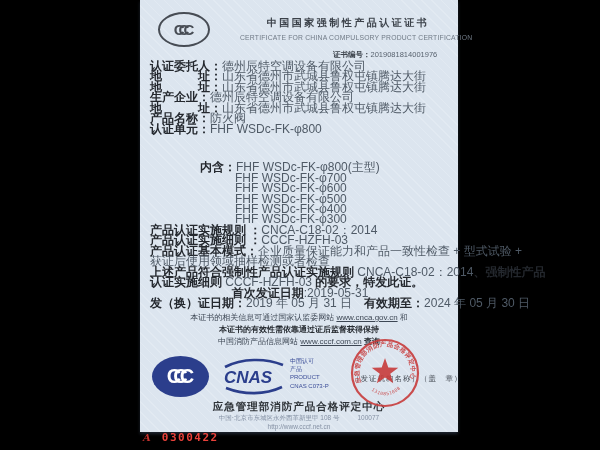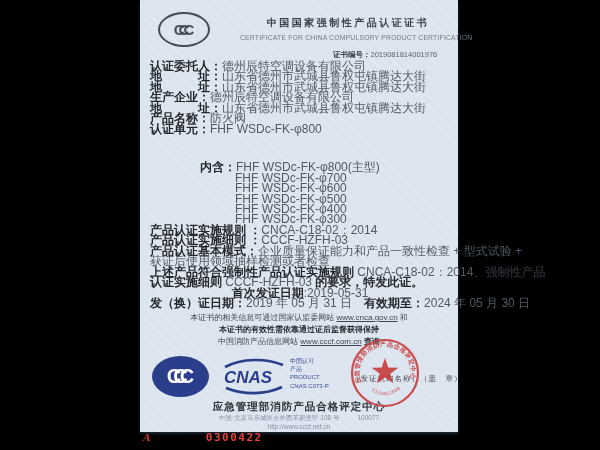--- a/index.html
+++ b/index.html
@@ -57,21 +57,21 @@
                  font-size:6.5px; color:#8591a4; white-space:nowrap; }
   #org-address .gap { display:inline-block; width:18px; }
   #org-url { position:absolute; left:0; top:423px; width:318px; text-align:center;
              font-size:6.5px; color:#8591a4; }
 
   
   #serial { position:absolute; left:143px; top:431px; display:flex; align-items:baseline; }
   #serial-letter { font-family:"DejaVu Serif","Liberation Serif",serif; font-style:italic; font-weight:bold;
                    font-size:10px; color:#c2322e; margin-right:11px; }
   #serial-number { font-family:"DejaVu Sans Mono","Liberation Mono",monospace; font-weight:bold;
-                   font-size:11px; letter-spacing:1.5px; color:#e8413a;margin-left:44px; }
+                   font-size:11px; letter-spacing:1.5px; color:#e8413a; }
 </style>
 </head>
 <body>
 
 <div id="canvas">
 
   <div id="page">
 
     <div id="hdr-ccc" class="ccc-oval">
       <span class="ccc-glyph">CCC</span>

